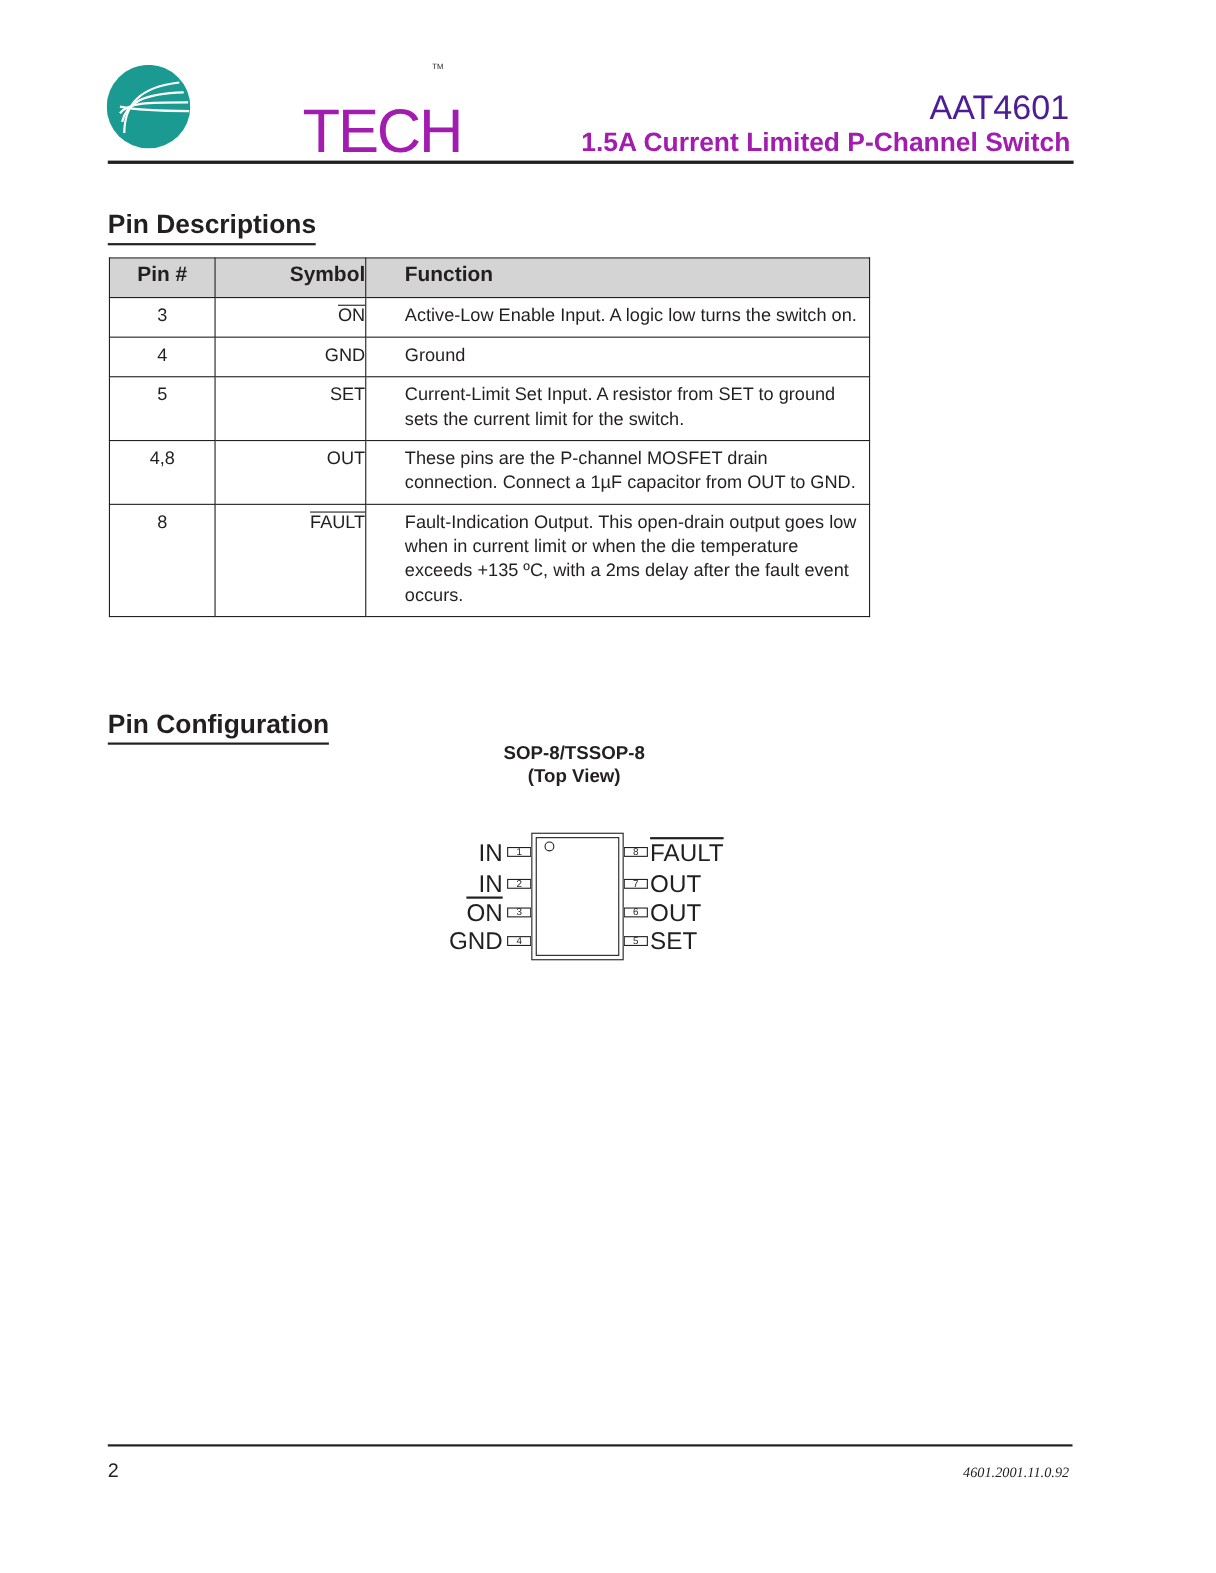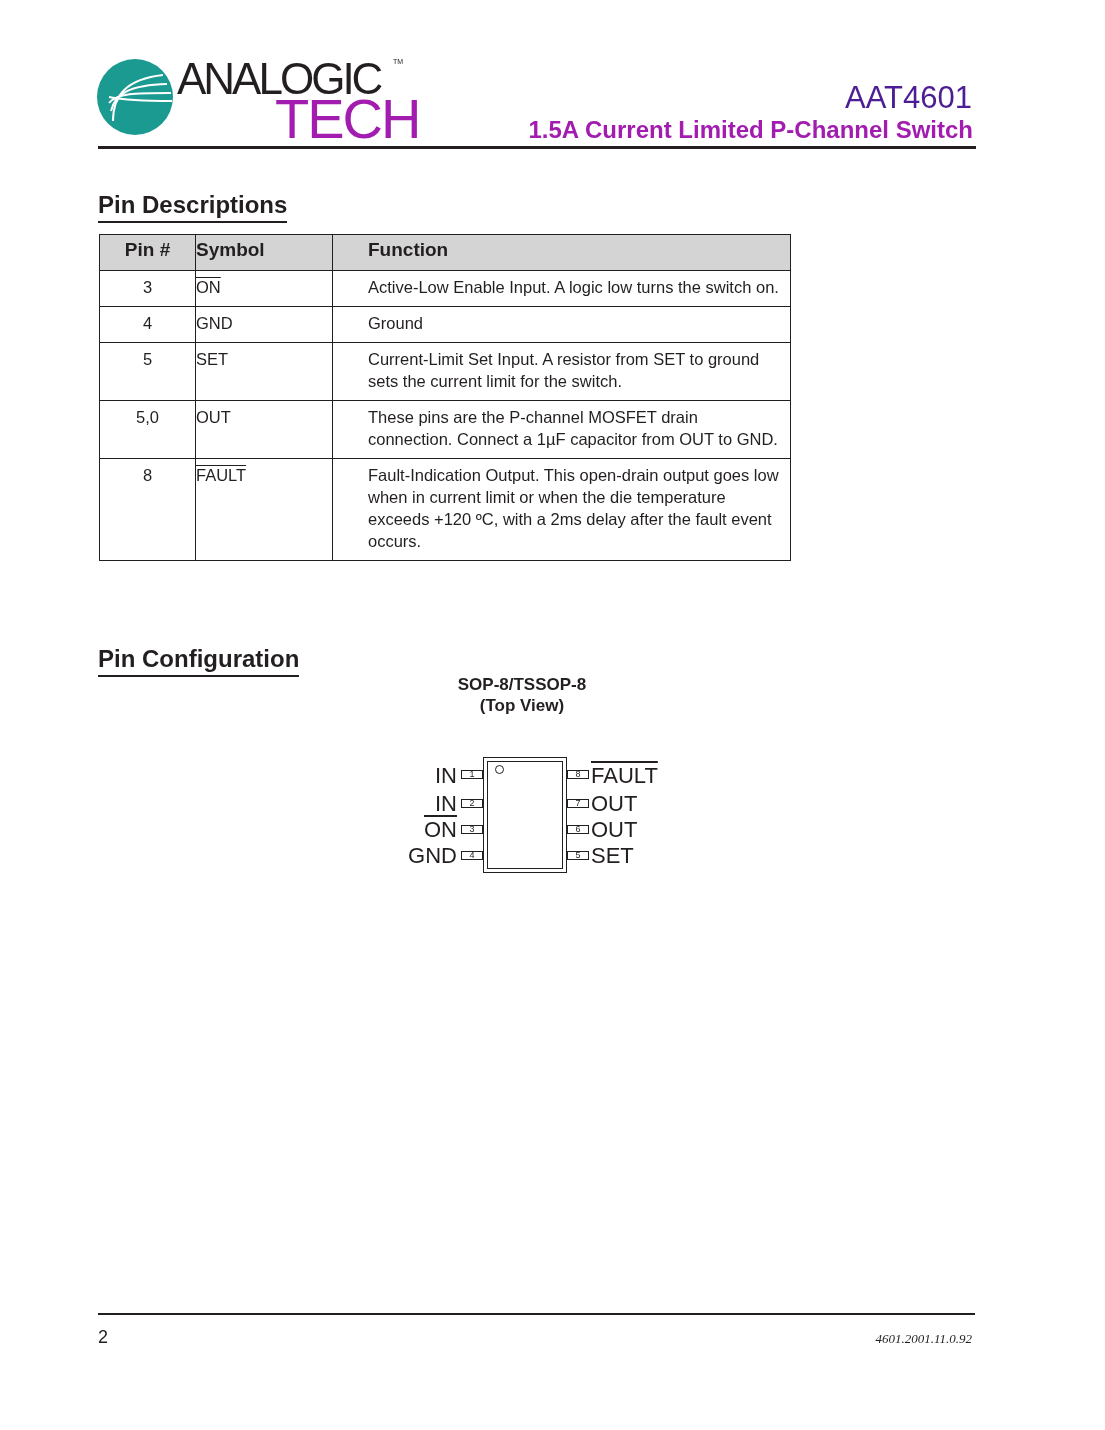--- a/index.html
+++ b/index.html
@@ -24,21 +24,21 @@
   .section-title { position: absolute; left: 98px; font-size: 24px; font-weight: 700; color: #231f20;
                    line-height: 28px; padding-bottom: 2px; border-bottom: 2px solid #231f20; }
 
   
   table.pins { position: absolute; left: 99px; top: 234px; width: 692px; border-collapse: collapse;
                font-size: 16.5px; color: #231f20; }
   table.pins th, table.pins td { border: 1px solid #231f20; vertical-align: top; }
   table.pins th { background: #d4d4d4; font-weight: 700; font-size: 19px; height: 31px; padding: 4px 0 0 0; }
   table.pins td { line-height: 22px; padding: 5px 0 8px 0; }
   .c-pin { width: 95px; text-align: center; }
-  .c-sym { width: 136px; text-align: left; }
+  .c-sym { width: 136px; text-align: right; }
   .c-fn { text-align: left; padding-left: 35px !important; padding-right: 8px !important; }
   th.c-fn { padding-left: 35px !important; }
   .ovl { text-decoration: overline; }
 
   
   .pkg-title { position: absolute; left: 422px; top: 674px; width: 200px; text-align: center;
                font-size: 17px; font-weight: 700; line-height: 21px; color: #231f20; }
   .chip { position: absolute; left: 483px; top: 757px; width: 84px; height: 116px;
           border: 1.5px solid #231f20; box-sizing: border-box; }
   .chip-inner { position: absolute; left: 3px; top: 3px; right: 3px; bottom: 3px; border: 1.5px solid #231f20; }
@@ -58,21 +58,20 @@
 <body>
 
 <div class="logo">
   <svg class="logo-circle" viewBox="0 0 76 76">
     <circle cx="38" cy="38" r="38" fill="#1a9a91"></circle>
     <path d="M16 62 C16 36 30 20 66 16" stroke="#fff" stroke-width="2" fill="none"></path>
     <path d="M14 52 C18 34 34 26 70 25" stroke="#fff" stroke-width="2" fill="none"></path>
     <path d="M12 44 C20 34 38 34 74 34" stroke="#fff" stroke-width="2" fill="none"></path>
     <path d="M12 38 C22 40 40 42 75 42" stroke="#fff" stroke-width="2" fill="none"></path>
   </svg>
-  <span class="logo-word1">ANALOGIC</span>
   <span class="logo-word2">TECH</span>
   <span class="logo-tm">TM</span>
 </div>
 <div class="doc-part">AAT4601</div>
 <div class="doc-subtitle">1.5A Current Limited P-Channel Switch</div>
 <div class="header-rule"></div>
 
 <div class="section-title" style="top:191px;">Pin Descriptions</div>
 
 <table class="pins">
@@ -93,28 +92,28 @@
       <td class="c-pin">4</td>
       <td class="c-sym">GND</td>
       <td class="c-fn">Ground</td>
     </tr>
     <tr>
       <td class="c-pin">5</td>
       <td class="c-sym">SET</td>
       <td class="c-fn">Current-Limit Set Input. A resistor from SET to ground sets the current limit for the switch.</td>
     </tr>
     <tr>
-      <td class="c-pin">5,0</td>
+      <td class="c-pin">4,8</td>
       <td class="c-sym">OUT</td>
       <td class="c-fn">These pins are the P-channel MOSFET drain connection.  Connect a 1µF capacitor from OUT to GND.</td>
     </tr>
     <tr>
       <td class="c-pin">8</td>
       <td class="c-sym"><span class="ovl">FAULT</span></td>
-      <td class="c-fn">Fault-Indication Output. This open-drain output goes low when in current limit or when the die temperature exceeds +120 ºC, with a 2ms delay after the fault event occurs.</td>
+      <td class="c-fn">Fault-Indication Output. This open-drain output goes low when in current limit or when the die temperature exceeds +135 ºC, with a 2ms delay after the fault event occurs.</td>
     </tr>
   </tbody>
 </table>
 
 <div class="section-title" style="top:645px;text-align:right;">Pin Configuration</div>
 
 <div class="pkg-title">
   <div>SOP-8/TSSOP-8</div>
   <div>(Top View)</div>
 </div>

